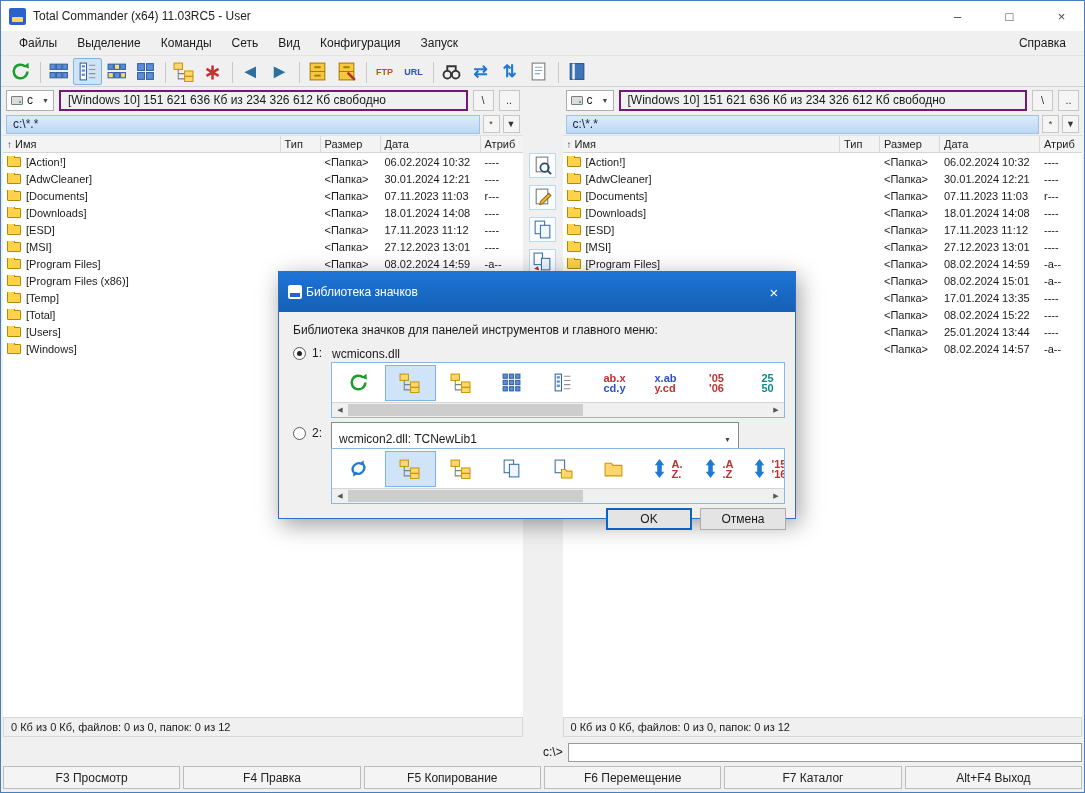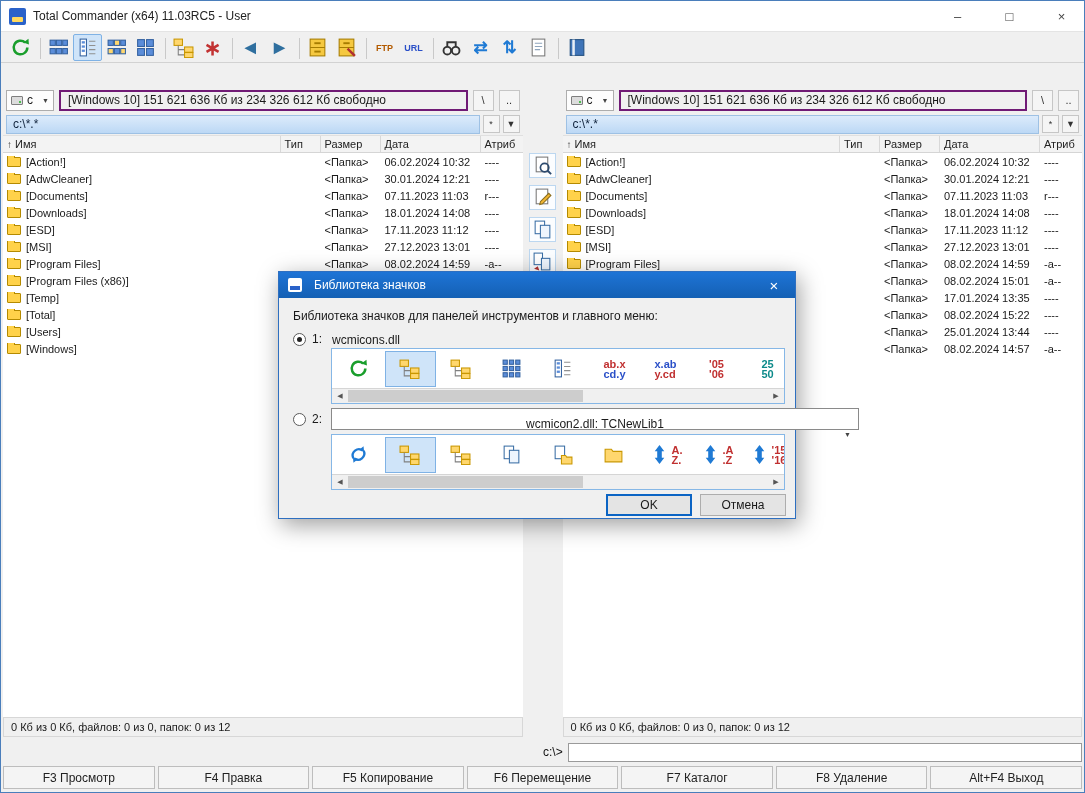--- a/index.html
+++ b/index.html
@@ -73,33 +73,33 @@
   .cmdline{position:absolute;left:2px;right:2px;bottom:29px;height:22px;display:flex;align-items:center;gap:5px;padding-left:540px;}
   .cmd-prompt{font-size:12px;color:#111;flex:none;}
   .cmd-input{flex:1;height:19px;border:1px solid #9a9a9a;background:#fff;font:12px "Liberation Sans",sans-serif;padding:0 4px;outline:none;}
 
   
   .fkeys{position:absolute;left:2px;right:2px;bottom:3px;height:23px;display:flex;gap:3px;}
   .fkey{flex:1;border:1px solid #bdbdbd;background:#f4f4f4;display:flex;align-items:center;justify-content:center;font-size:12px;color:#222;}
 
   
   .dialog{position:absolute;left:277px;top:270px;width:518px;height:248px;background:#f0f0f0;border:1px solid #2e6fc0;box-shadow:3px 6px 22px rgba(0,0,0,.38);z-index:50;display:flex;flex-direction:column;}
-  .dlg-title{height:26px;background:linear-gradient(#1e74d6,#1460b4);color:#fff;display:flex;align-items:center;gap:12px;padding-left:9px;font-size:12px;flex:none;}
+  .dlg-title{height:40px;background:linear-gradient(#1e74d6,#1460b4);color:#fff;display:flex;align-items:center;gap:4px;padding-left:9px;font-size:12px;flex:none;}
   .dlg-icon{width:14px;height:14px;background:#fff;border-radius:2px;position:relative;flex:none;}
   .dlg-icon::after{content:"";position:absolute;left:2px;right:2px;bottom:2px;height:4px;background:#2a62c9;}
   .dlg-close{margin-left:auto;width:42px;height:26px;display:flex;align-items:center;justify-content:center;font-size:15px;color:#fff;}
   .dlg-body{position:relative;flex:1;}
   .dlg-label{position:absolute;left:14px;top:11px;}
   .radio-row{position:absolute;display:flex;align-items:center;gap:6px;}
   .radio-row.r1{left:14px;top:34px;}
   .radio-row.r2{left:14px;top:114px;}
   .radio{width:13px;height:13px;border:1px solid #5a5a5a;border-radius:50%;background:#fff;position:relative;display:inline-block;flex:none;}
   .radio.checked::after{content:"";position:absolute;inset:3px;background:#222;border-radius:50%;}
   .lib1-name{position:absolute;left:53px;top:35px;}
-  .combo{position:absolute;left:52px;top:110px;width:528px;height:22px;border:1px solid #8a8a8a;background:#fff;display:flex;align-items:center;padding:8px 7px;flex-direction:column;}
+  .combo{position:absolute;left:52px;top:110px;width:408px;height:22px;border:1px solid #8a8a8a;background:#fff;display:flex;align-items:center;padding:16px 7px;}
   .strip{position:absolute;left:52px;width:454px;height:56px;border:1px solid #86b7e6;background:#fff;display:flex;flex-direction:column;overflow:hidden;}
   .strip.s1{top:50px;}
   .strip.s2{top:136px;}
   .strip-icons{flex:1;display:flex;align-items:center;overflow:hidden;padding:8px 2px;}
   .strip-cell{width:51px;height:36px;flex:none;display:flex;align-items:center;justify-content:center;gap:2px;}
   .strip-cell.sel{background:#cfe4f9;box-shadow:inset 0 0 0 1px #7fb2e5;}
   .cell-ico:empty{display:none;}
   .cell-ico svg{width:21px;height:21px;display:block;}
   .cell-lines{display:flex;flex-direction:column;font-size:11px;font-weight:bold;line-height:10px;}
   .cell-lines span:empty{display:none;}
@@ -121,20 +121,33 @@
 <div class="window">
 
   <div class="titlebar">
     <span class="app-icon"></span>
     <span class="title">Total Commander (x64) 11.03RC5 - User</span>
     <span class="wc first">–</span>
     <span class="wc">□</span>
     <span class="wc close">×</span>
   </div>
 
+  <div class="menubar">
+    <div class="menu-host">
+
+    <span class="menu-item">Файлы</span>
+        <span class="menu-item">Выделение</span>
+        <span class="menu-item">Команды</span>
+        <span class="menu-item">Сеть</span>
+        <span class="menu-item">Вид</span>
+        <span class="menu-item">Конфигурация</span>
+        <span class="menu-item">Запуск</span>
+      </div>
+    <span class="menu-item help">Справка</span>
+  </div>
 
   <div class="toolbar">
     <div class="tb-host">
 
         <div class="tb-btn">
           <span class="cell-ico">
             <svg viewBox="0 0 20 20">
               <path d="M16.5 10a6.5 6.5 0 1 1-2.1-4.8" fill="none" stroke="#1a9e2c" stroke-width="2.4"></path>
               <path d="M17.6 1.6l.4 5.6-5.3-2z" fill="#1a9e2c"></path>
             </svg>
@@ -734,21 +747,20 @@
       <div class="fkey">F3 Просмотр</div>
 
       <div class="fkey">F4 Правка</div>
 
       <div class="fkey">F5 Копирование</div>
 
       <div class="fkey">F6 Перемещение</div>
 
       <div class="fkey">F7 Каталог</div>
 
-      <div class="fkey">F8 Удаление</div>
 
       <div class="fkey">Alt+F4 Выход</div>
     </div>
 
   <div class="dialog">
     <div class="dlg-title">
       <span class="dlg-icon"></span>
       <span>Библиотека значков</span>
       <span class="dlg-close">×</span>
     </div>

